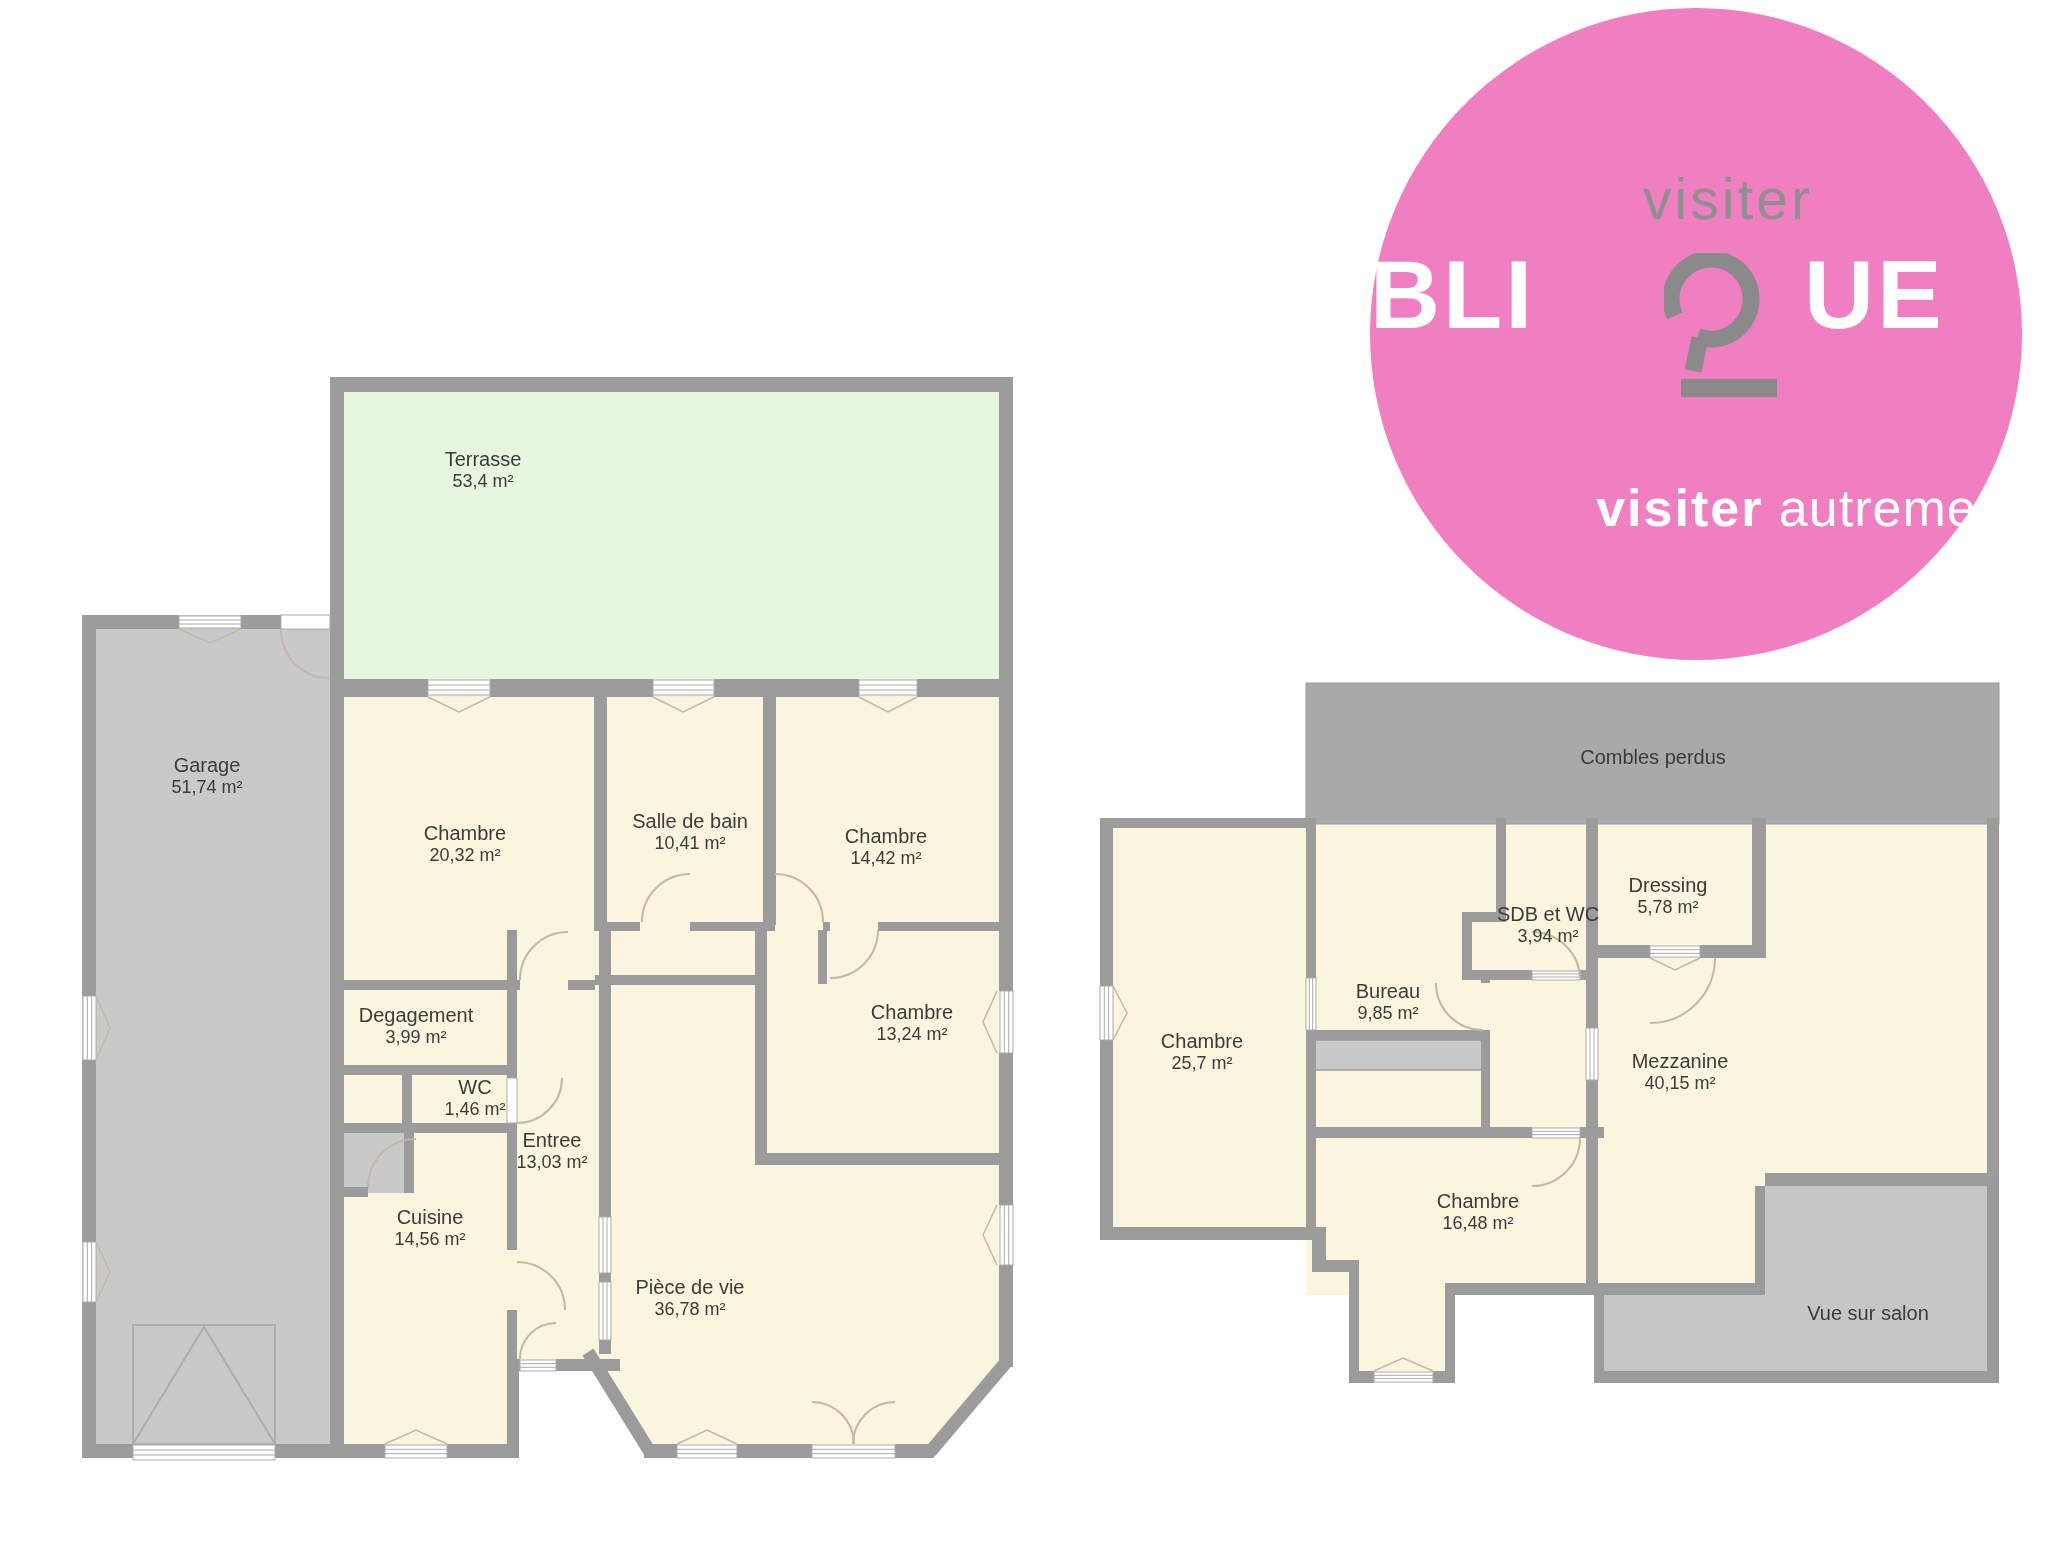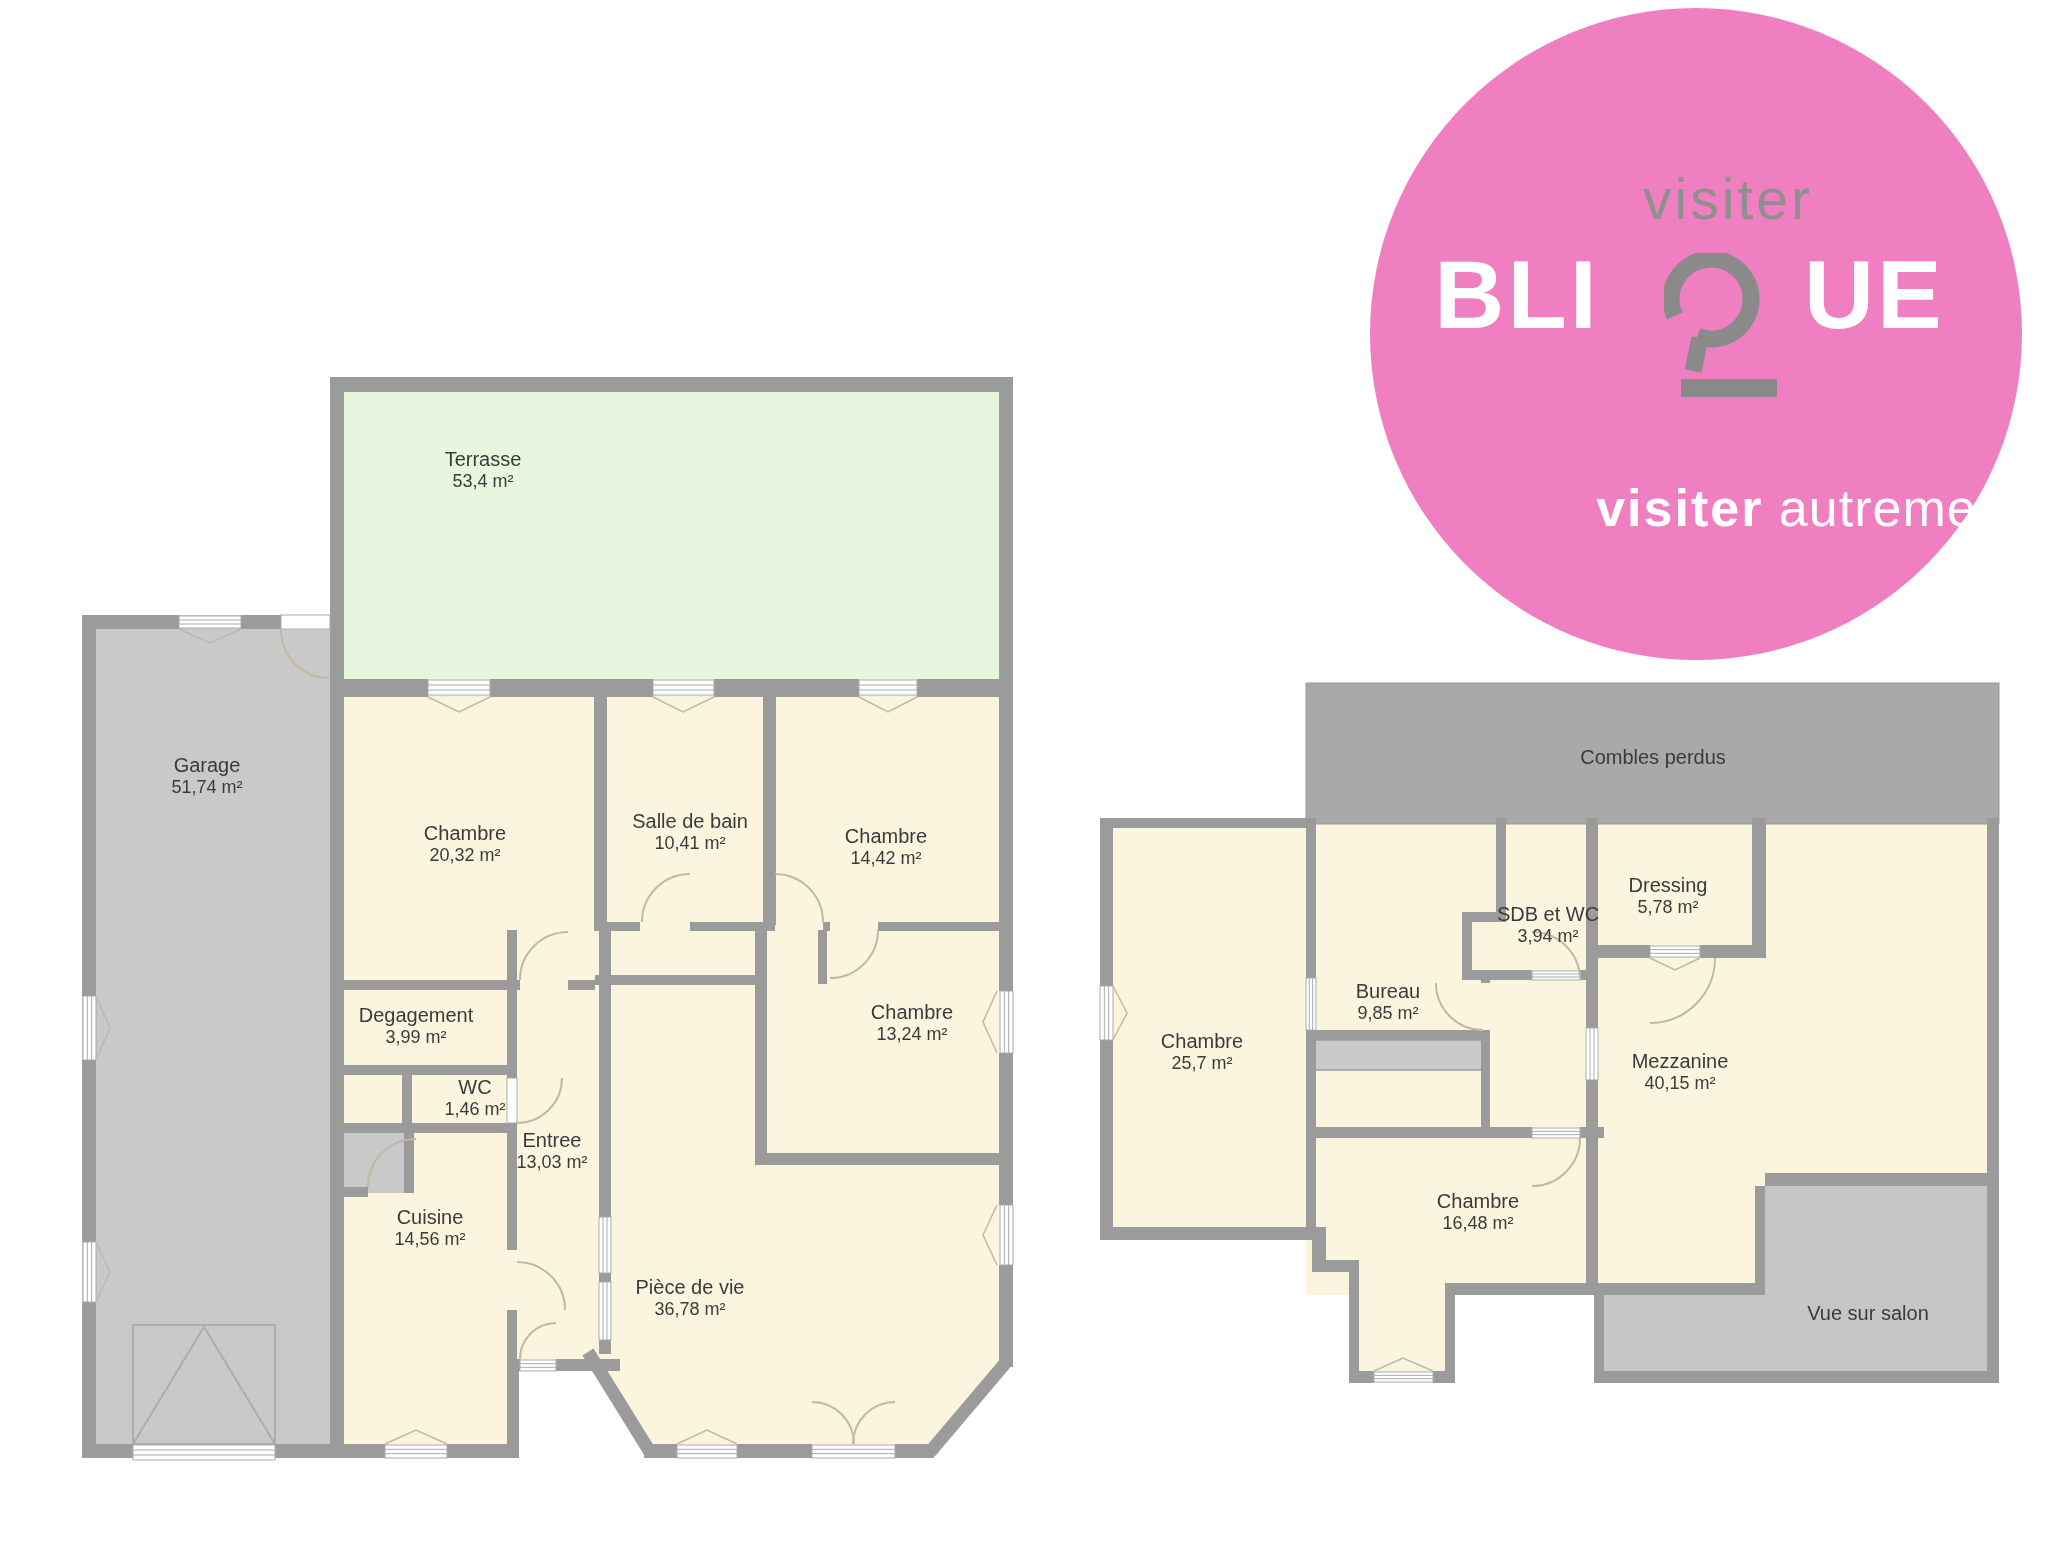--- a/index.html
+++ b/index.html
@@ -7,21 +7,21 @@
         font-family:"Liberation Sans", sans-serif;}
   #plan-svg{position:absolute;left:0;top:0;}
   text.room-name{font-size:20px;fill:#3b3b3b;}
   text.room-area{font-size:18px;fill:#3b3b3b;}
   
   .logo-circle{position:absolute;left:1370px;top:8px;width:652px;height:652px;border-radius:50%;}
   .logo-cabinet{position:absolute;left:0;right:0;top:158px;text-align:center;text-indent:64px;
     font-size:57px;letter-spacing:3px;font-weight:400;}
   .logo-word{position:absolute;left:0;top:238px;width:100%;height:110px;color:#fff;
     font-size:97px;font-weight:700;line-height:1;}
-  .logo-bli{position:absolute;left:0;top:0;width:294px;text-align:center;letter-spacing:3px;}
+  .logo-bli{position:absolute;left:0;top:0;width:294px;text-align:left;letter-spacing:3px;}
   .logo-ue{position:absolute;left:434px;top:0;letter-spacing:3px;}
   .logo-q-svg{position:absolute;left:294px;top:245px;}
   .logo-bar{position:absolute;left:311px;top:371px;width:96px;height:18px;}
   .logo-tagline{position:absolute;left:0;right:0;top:470px;text-align:right;text-indent:20px;
     font-size:52px;color:#fff;font-weight:400;letter-spacing:1px;}
   .logo-tagline b{font-weight:700;letter-spacing:2px;}
 </style>
 </head>
 <body>
 

